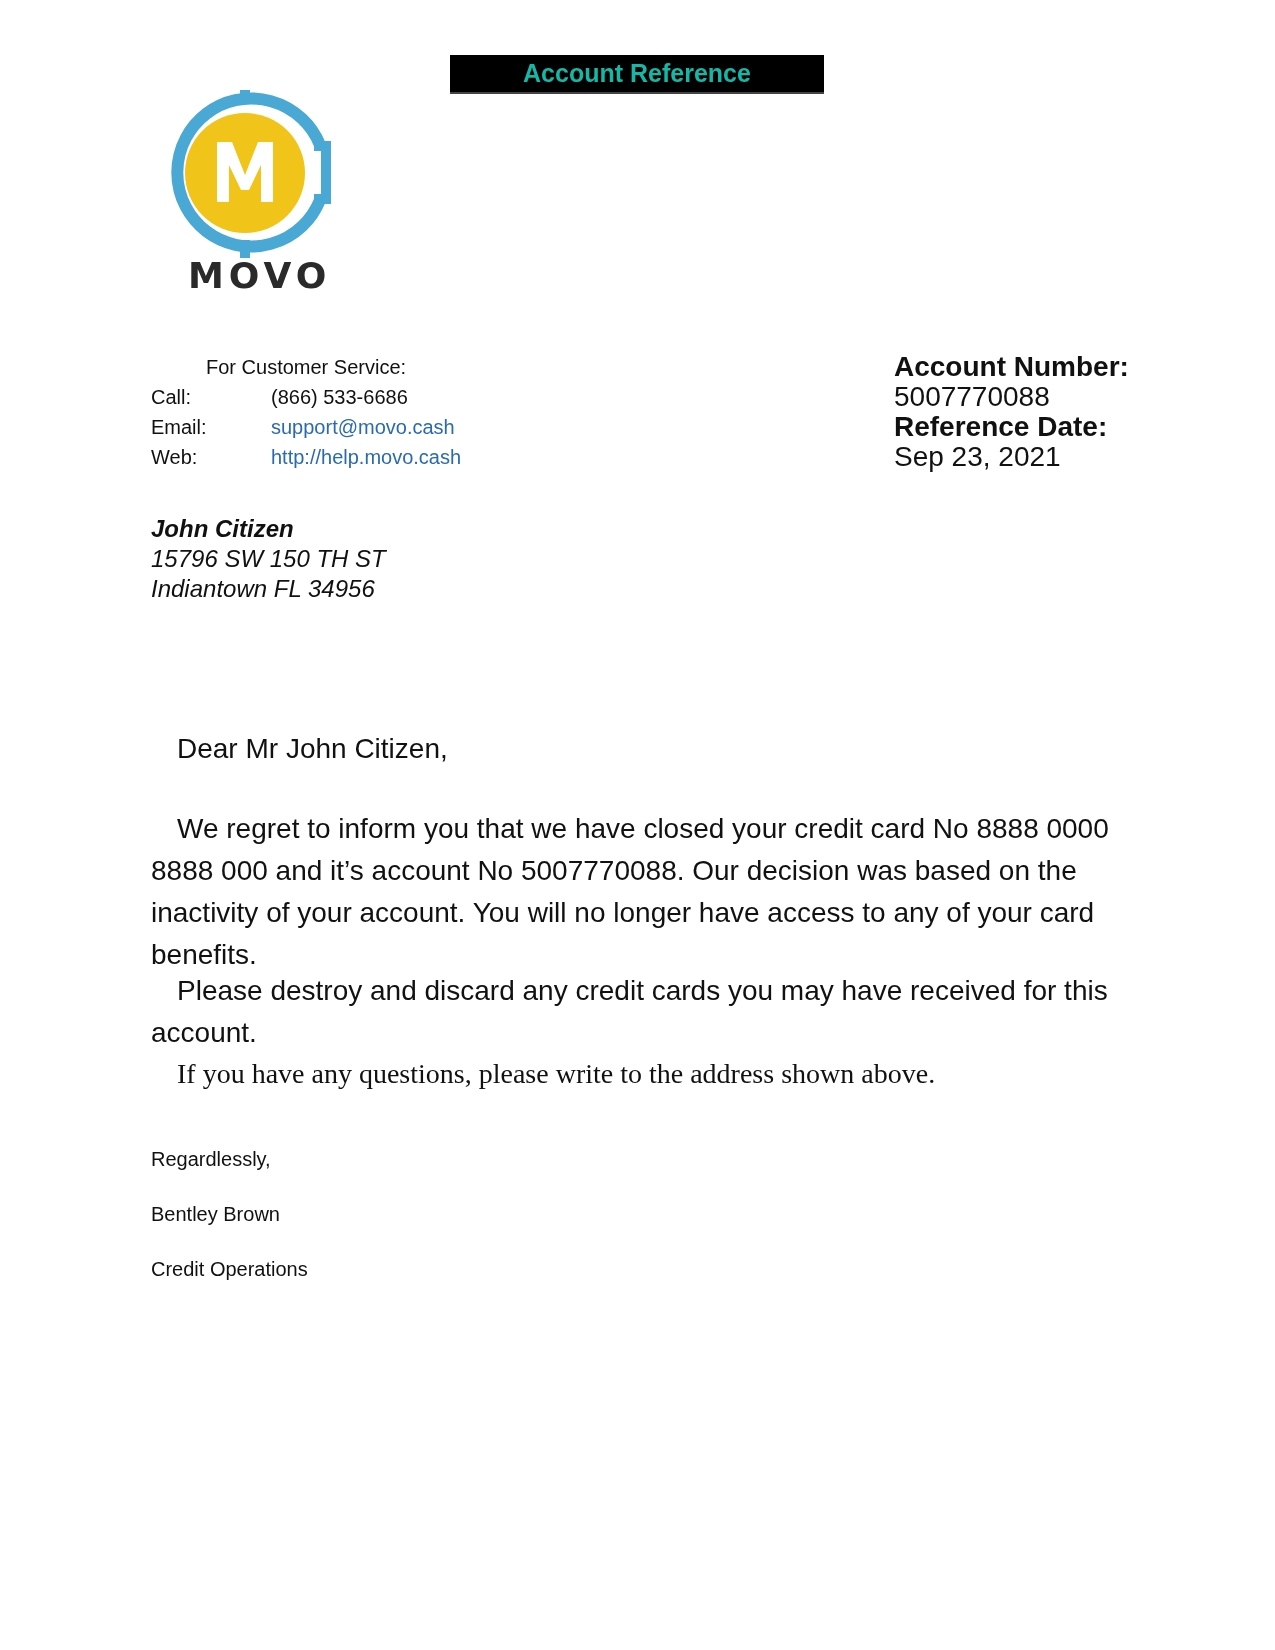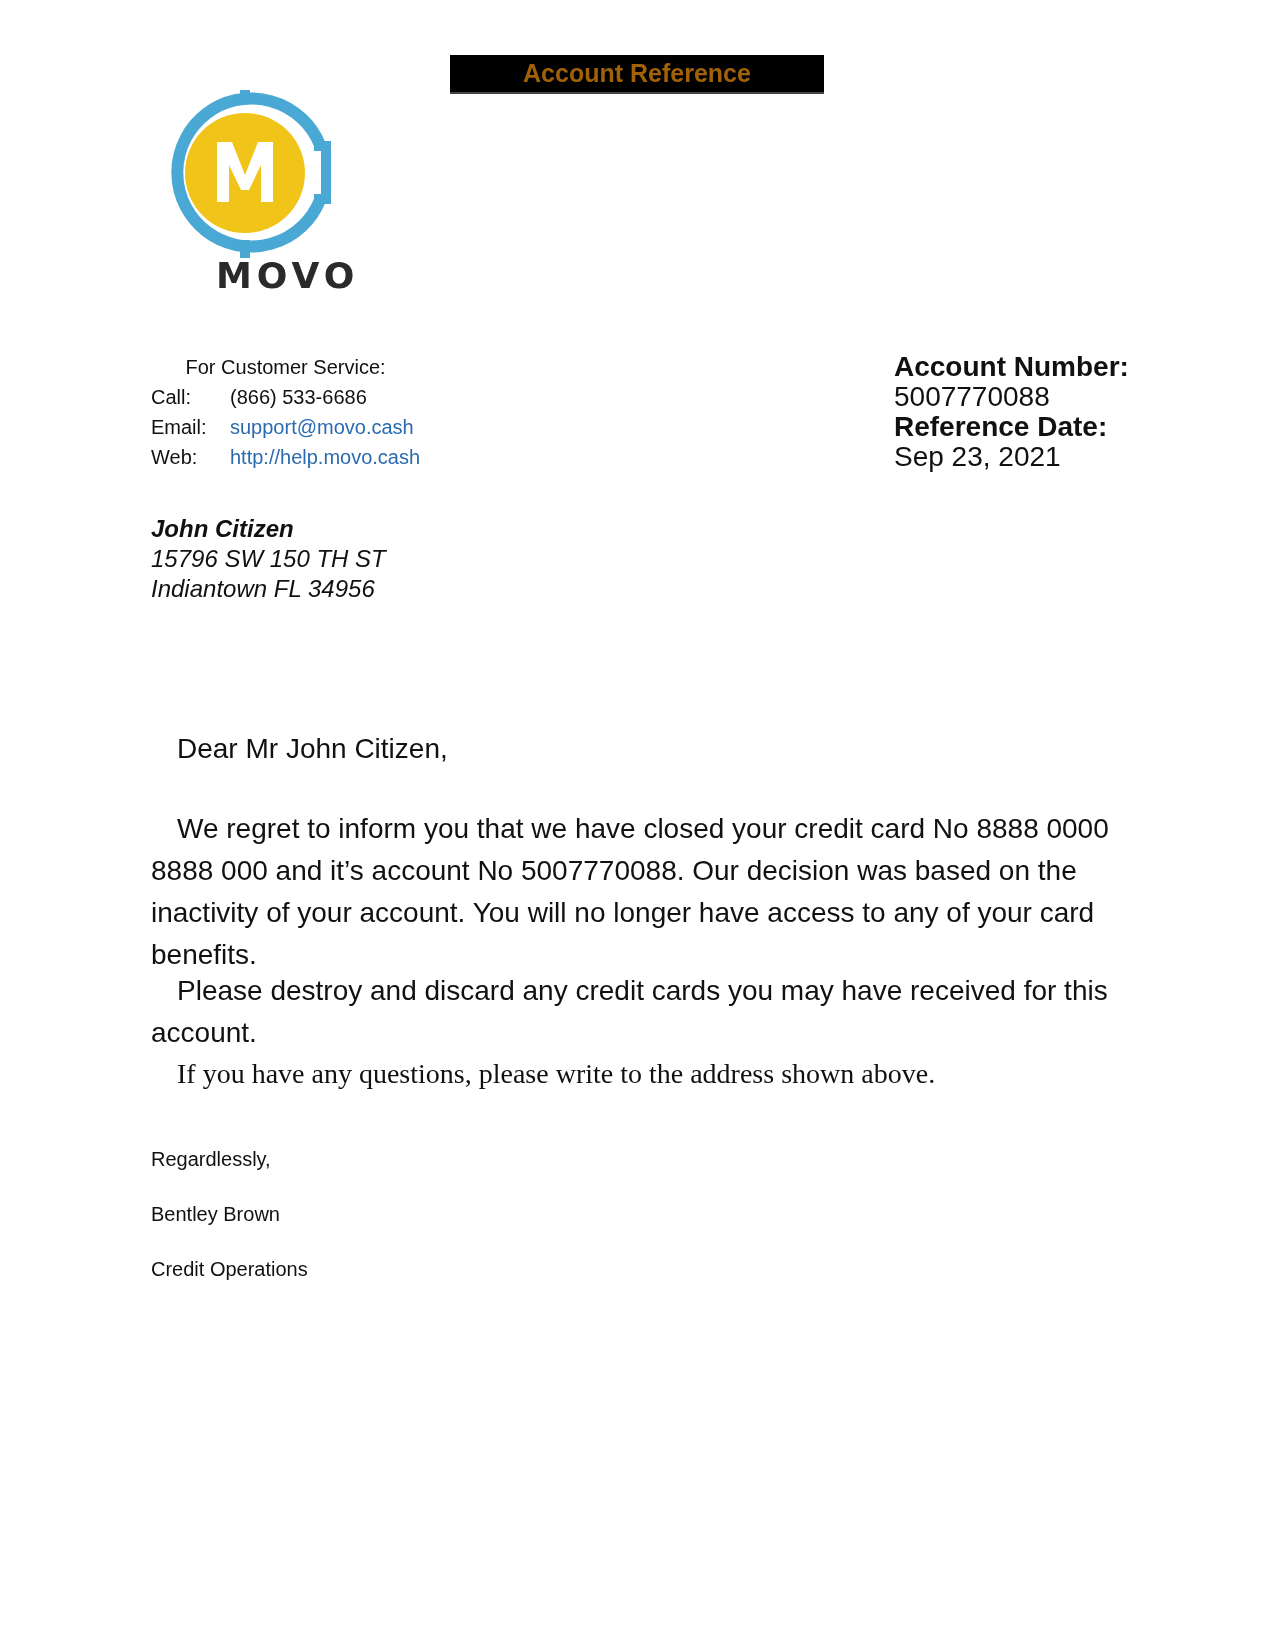--- a/index.html
+++ b/index.html
@@ -3,34 +3,34 @@
 <meta charset="utf-8">
 <style>
   html, body { margin: 0; padding: 0; background: #ffffff; }
   body {
     width: 1275px; height: 1650px; position: relative; overflow: hidden;
     font-family: "Liberation Sans", "DejaVu Sans", sans-serif;
     color: #111111;
   }
   .title-bar {
     position: absolute; left: 450px; top: 55px; width: 374px; height: 37px;
-    background: #000000; color: #a16207;
+    background: #000000; color: #14b8a6;
     font-weight: bold; font-size: 25px; text-align: center; line-height: 37px;
     border-bottom: 2px solid #444;
   }
   .logo { position: absolute; left: 170px; top: 90px; width: 180px; height: 215px; }
   .logo svg { display: block; }
   .logo-text {
     position: absolute; left: 18px; top: 165px; width: 125px; text-align: right;
     font-family: "DejaVu Sans", sans-serif; font-size: 36px; font-weight: 600;
-    letter-spacing: 5px; color: #2a2a2a; margin-left: 28px;
+    letter-spacing: 5px; color: #2a2a2a;
   }
   .cs-block { position: absolute; left: 151px; top: 352px; font-size: 20px; line-height: 30px; }
   .cs-block .bold { font-weight: normal; text-align: center; }
-  .row { display: flex; }
+  .row { display: flex; gap: 41px; }
   .row .lbl { width: 79px; }
   .link { color: #2a6bb0; text-decoration: none; }
   .acct-block { position: absolute; left: 894px; top: 352px; font-size: 28px; line-height: 30px; }
   .acct-block .bold { font-weight: bold; }
   .addr-block { position: absolute; left: 151px; top: 514px; font-size: 24px; line-height: 30px; font-style: italic; }
   .addr-block .bold { font-weight: bold; }
   .para { position: absolute; left: 151px; width: 980px; font-size: 28px; line-height: 42px; }
   .indent { text-indent: 26px; }
   .sig { position: absolute; left: 151px; font-size: 20px; }
 </style>

